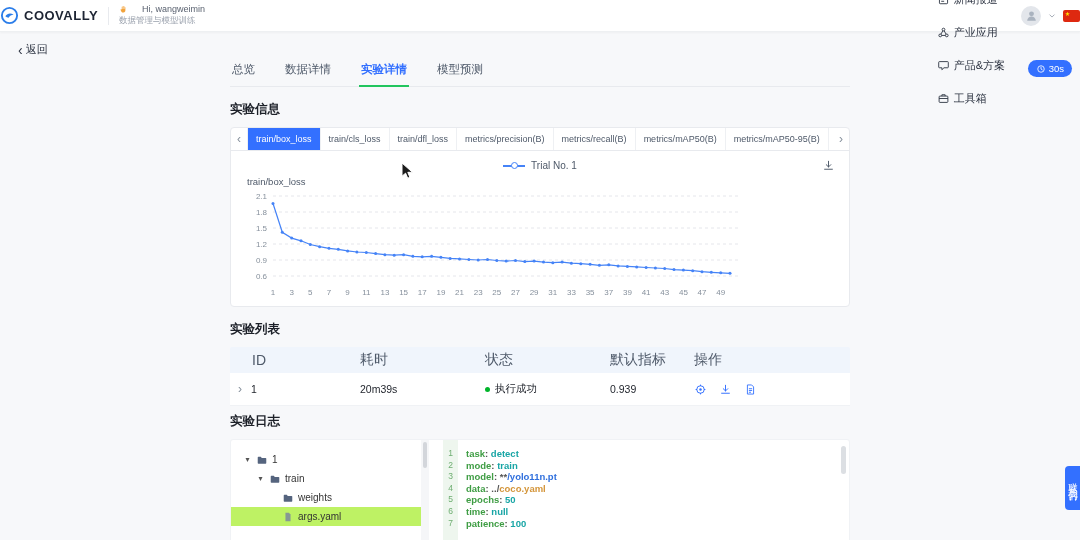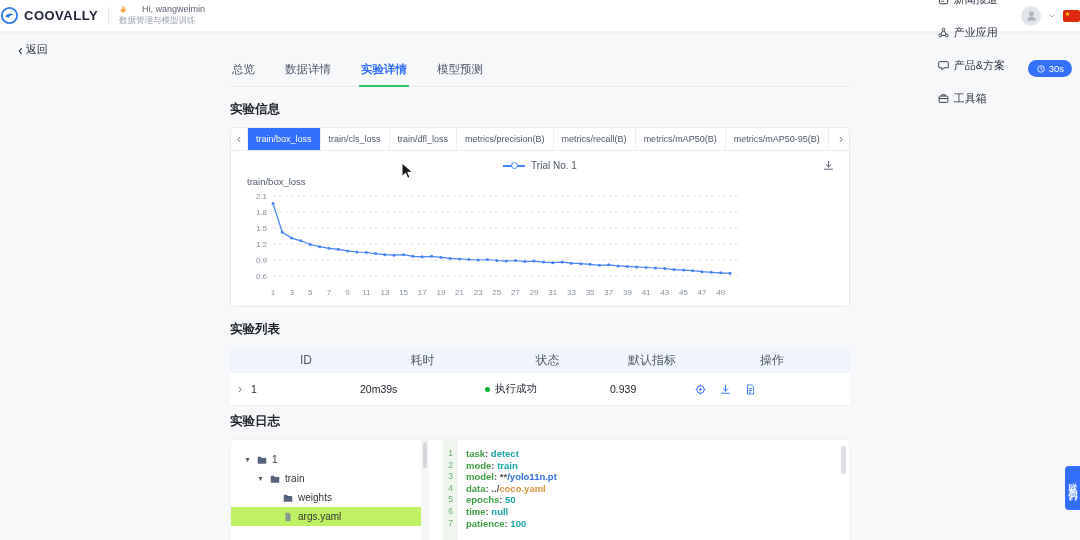--- a/index.html
+++ b/index.html
@@ -40,21 +40,21 @@
   .legend-row{position:relative;display:flex;justify-content:center;align-items:center;gap:6px;padding:9px 0 2px;}
   .legend-marker{width:22px;height:2px;background:#4583f7;position:relative;}
   .legend-marker:after{content:"";position:absolute;left:8px;top:-2.5px;width:5px;height:5px;border:1.4px solid #4583f7;background:#fff;border-radius:50%;}
   .legend-label{font-size:10px;color:#4e5969;}
   .dl-btn{position:absolute;right:14px;top:8px;color:#4e5969;cursor:pointer;width:13px;height:13px;}
   .chart-title{font-size:9.5px;color:#4e5969;margin:3px 0 1px 16px;}
   #chart{display:block;margin-left:12px;}
   .tick{font-size:8px;fill:#86909c;}
   
   .thead{display:flex;background:#f0f5fc;height:26px;align-items:center;border-radius:2px 2px 0 0;}
-  .th{font-size:12px;color:#4e5969;text-align:center;}
+  .th{font-size:14px;color:#4e5969;}
   .tr{display:flex;align-items:center;height:33px;border-bottom:1px solid #f0f2f5;background:#fff;}
   .td{font-size:10.5px;color:#1d2129;display:flex;align-items:center;}
   .c0{width:130px;padding-left:22px;}
   .tr .c0{padding-left:8px;}
   .c1{width:125px;}.c2{width:125px;}.c3{width:84px;}.c4{flex:1;}
   .expand{color:#86909c;font-size:12px;margin-right:9px;cursor:pointer;}
   .dot{width:5px;height:5px;border-radius:50%;margin-right:5px;display:inline-block;}
   .ops{display:flex;gap:12px;color:#3370ff;}
   .ops .icn{cursor:pointer;}
   

